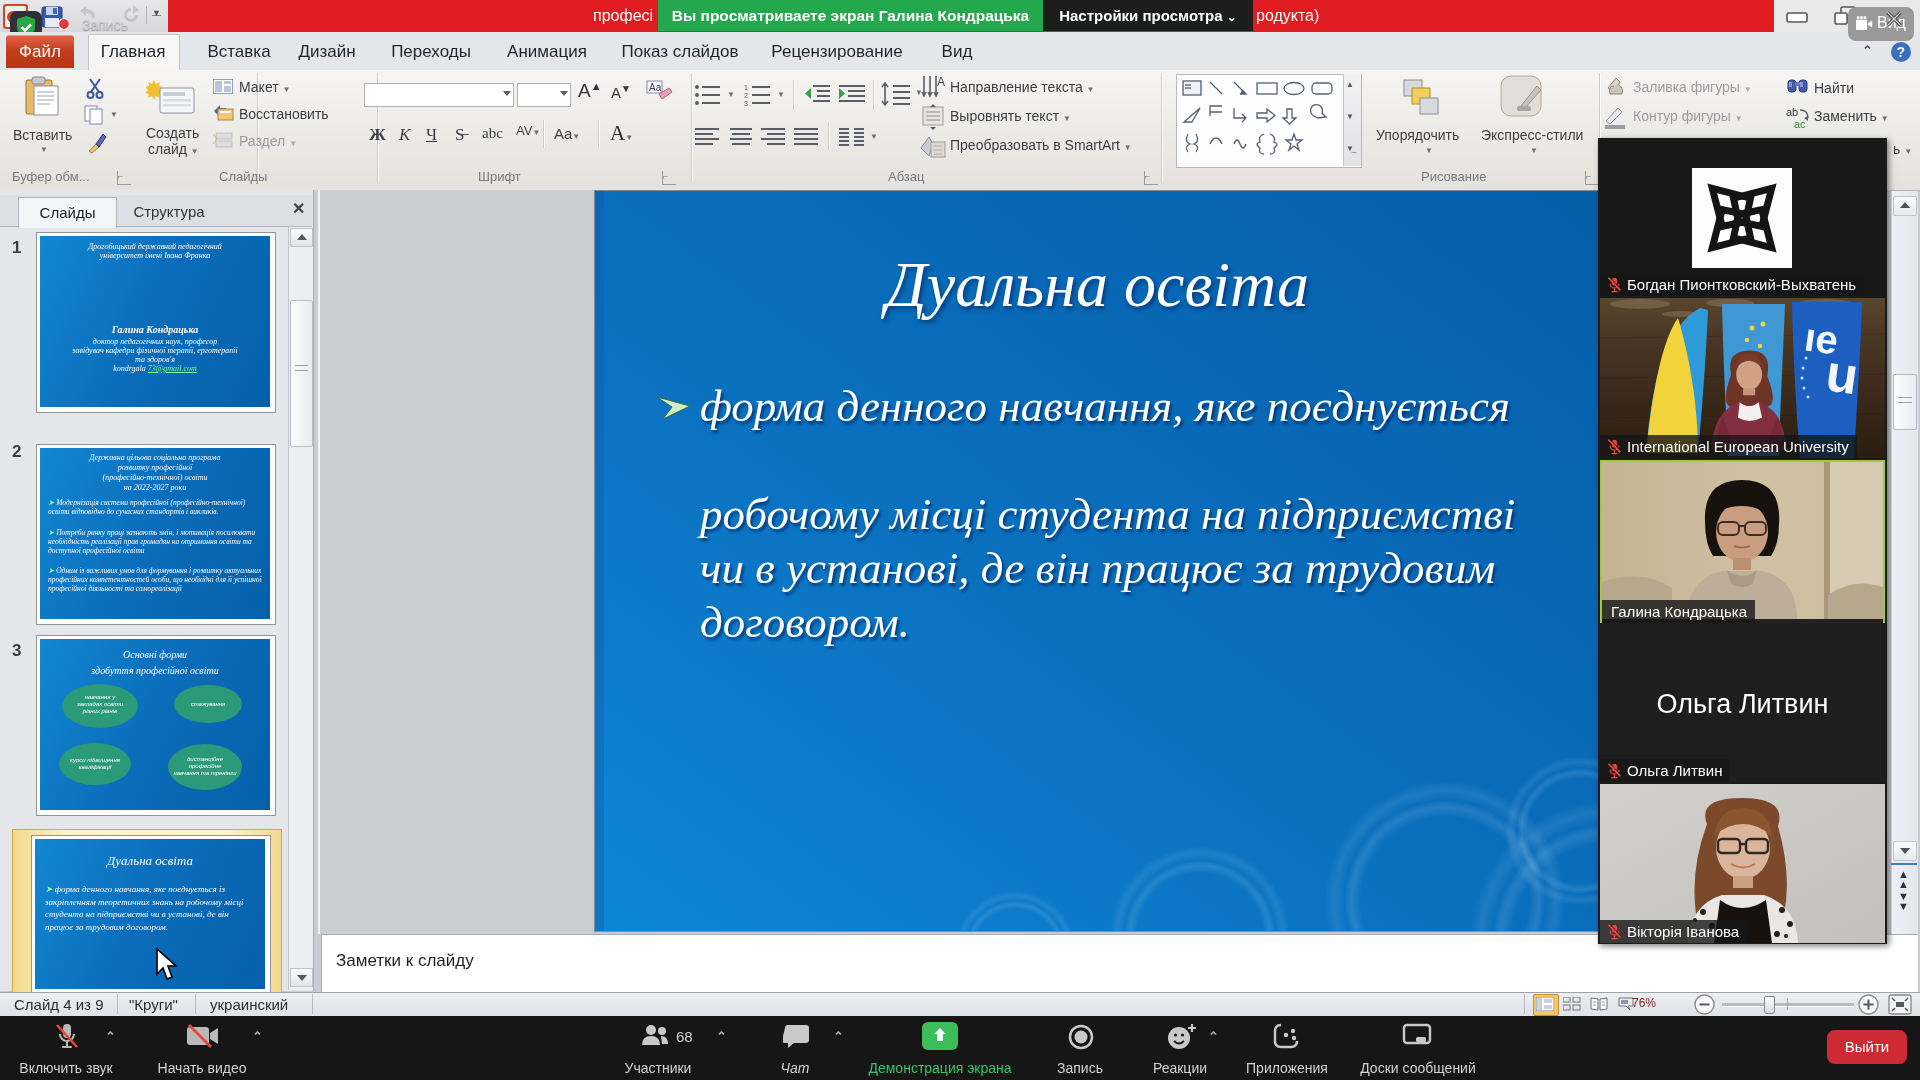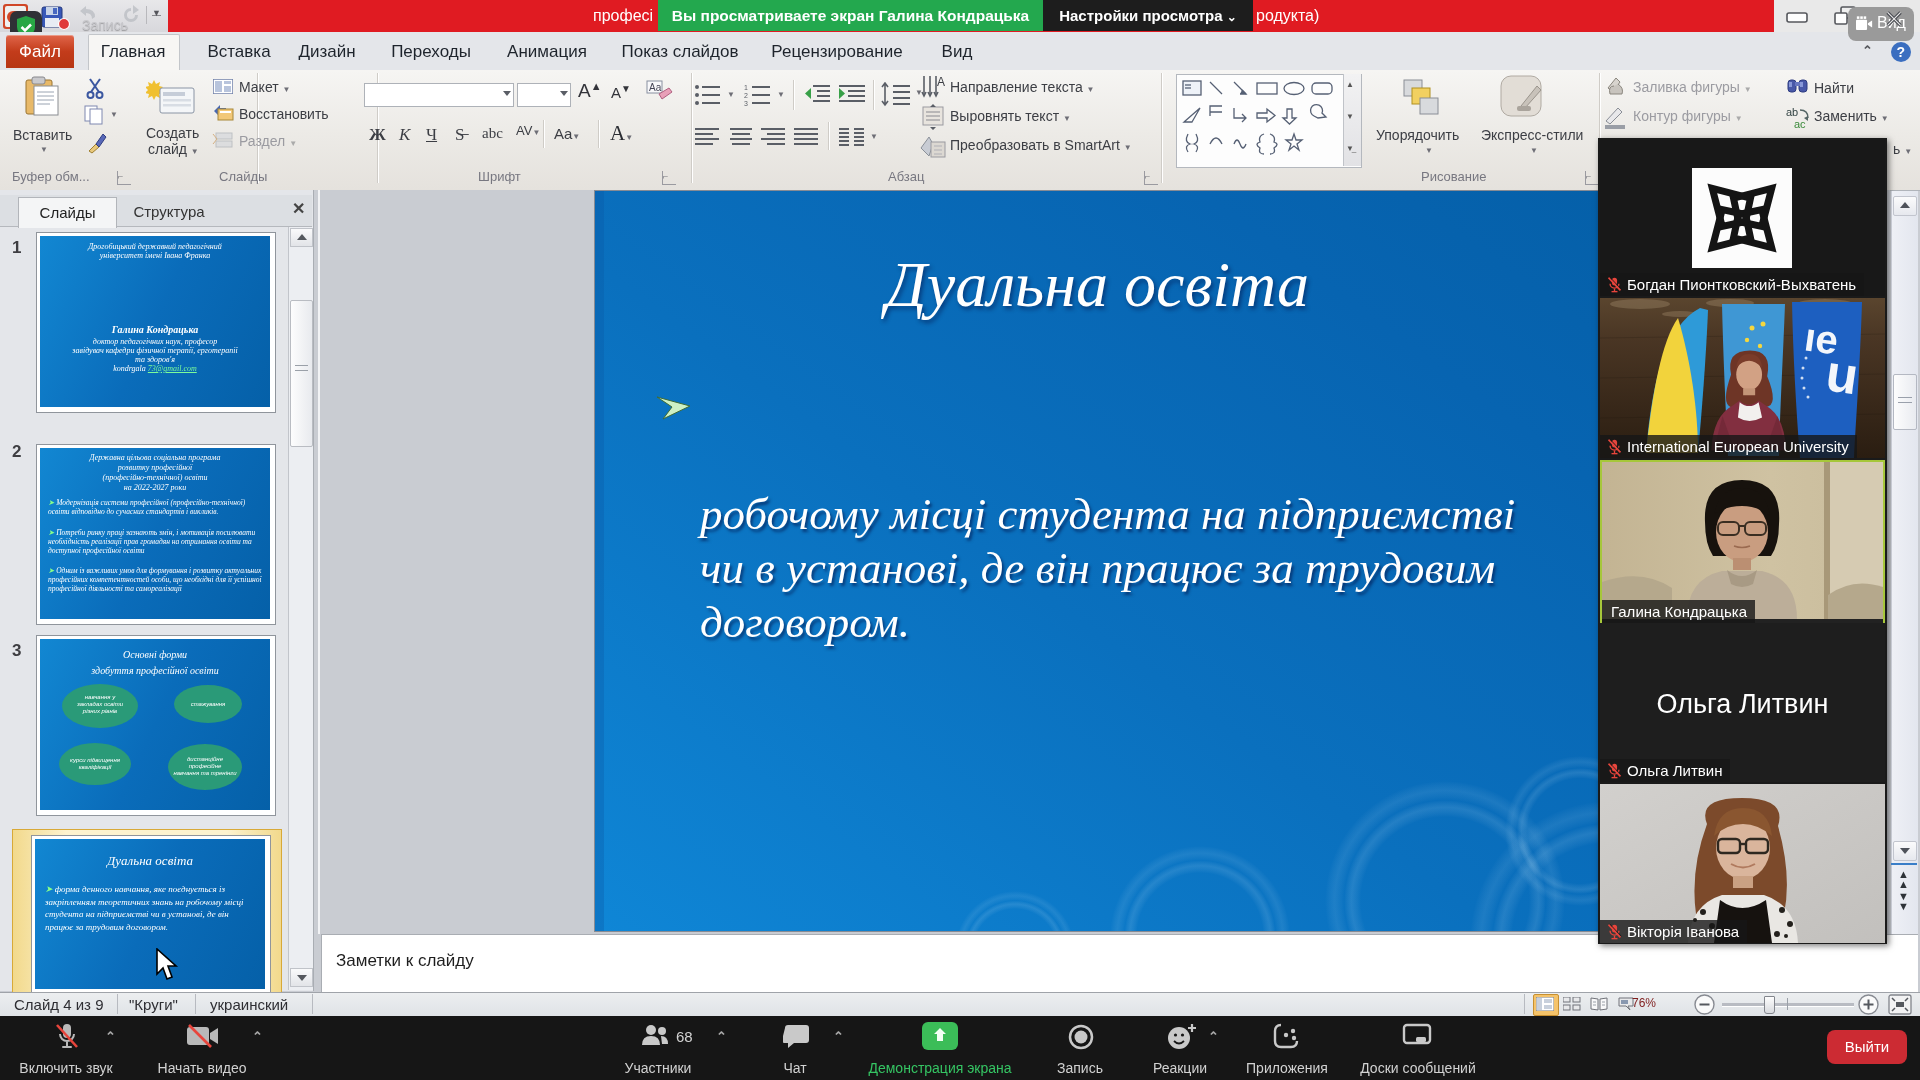--- a/index.html
+++ b/index.html
@@ -541,20 +541,21 @@
       <rect width="1005" height="740" fill="url(#lg)"></rect>
       <rect width="9" height="740" fill="#0a57a3" opacity=".3"></rect>
       <circle cx="850" cy="710" r="120" fill="url(#rip)"></circle>
       <circle cx="605" cy="745" r="90" fill="url(#rip)"></circle>
       <circle cx="985" cy="640" r="75" fill="url(#rip)"></circle>
       <circle cx="1015" cy="750" r="140" fill="url(#rip)"></circle>
       <circle cx="420" cy="760" r="60" fill="url(#rip)"></circle>
       <path d="M62 206 L95 215 L68 228 L77 216 Z" fill="#cdf0c4" stroke="#3e6b36" stroke-width="1"></path>
     </svg>
     <div id="stitle">Дуальна освіта</div>
+    <div class="sline" style="top:189px;"> форма денного навчання, яке поєднується</div>
     <div class="sline" style="top:297px;">робочому місці студента на підприємстві</div>
     <div class="sline" style="top:351px;">чи в установі, де він працює за трудовим</div>
     <div class="sline" style="top:405px;">договором.</div>
   </div>
   <div class="abs" id="notes">
       <div style="position:absolute;left:14px;top:16px;font-size:17px;color:#1e1e1e;">Заметки к слайду</div>
     </div>
   <div class="abs" id="statusbar"></div>
   <div id="statusitems">
     <div class="abs" style="left:14px;top:996px;font-size:15px;color:#2e2e33;">Слайд 4 из 9</div>
@@ -847,21 +848,21 @@
         </g>
       </svg>
     <div class="abs" style="left:676px;top:1028px;color:#d2d2d2;font-size:15px;">68</div>
     <div class="zchev" style="left:716px;top:1029px;">⌃</div>
     <div class="zlbl" style="left:658px;">Участники</div>
 
     <svg class="abs" style="left:783px;top:1024px;" width="28" height="26" viewBox="0 0 28 26">
         <path d="M2 4 q0 -3 3 -3 l18 0 q3 0 3 3 l0 12 q0 3 -3 3 l-12 0 -6 5 0 -5 -3 0 q-3 0 -3 -3 Z" fill="#c9c9c9"></path>
       </svg>
     <div class="zchev" style="left:833px;top:1029px;">⌃</div>
-    <div class="zlbl" style="left:795px;">Чат</div>
+    <div class="zlbl" style="left:795px;font-style:italic;">Чат</div>
 
     <div class="abs" style="left:922px;top:1022px;width:36px;height:28px;background:#3bbd58;border-radius:6px;"></div>
     <svg class="abs" style="left:930px;top:1027px;" width="20" height="18" viewBox="0 0 20 18">
         <path d="M10 1 L16 7 L13 7 L13 14 L7 14 L7 7 L4 7 Z" fill="#f2fff4"></path>
         <rect x="3" y="16" width="14" height="2" fill="#0d3d18" opacity="0"></rect>
       </svg>
     <div class="zlbl" style="left:940px;color:#35c463;">Демонстрация экрана</div>
 
     <svg class="abs" style="left:1066px;top:1022px;" width="30" height="30" viewBox="0 0 30 30">
         <circle cx="15" cy="15" r="11" fill="none" stroke="#c9c9c9" stroke-width="2.5"></circle>

